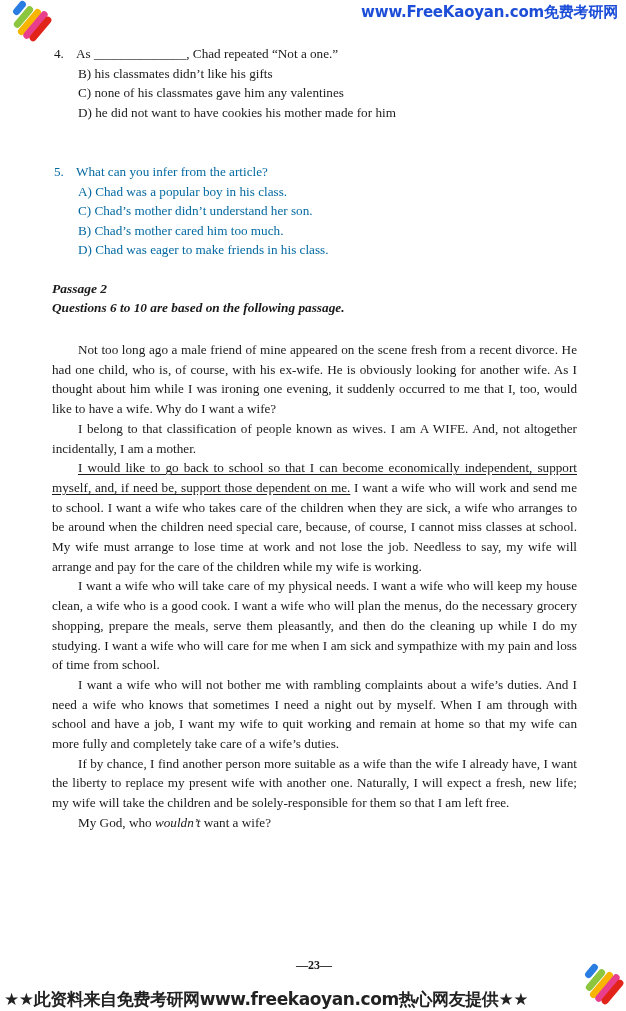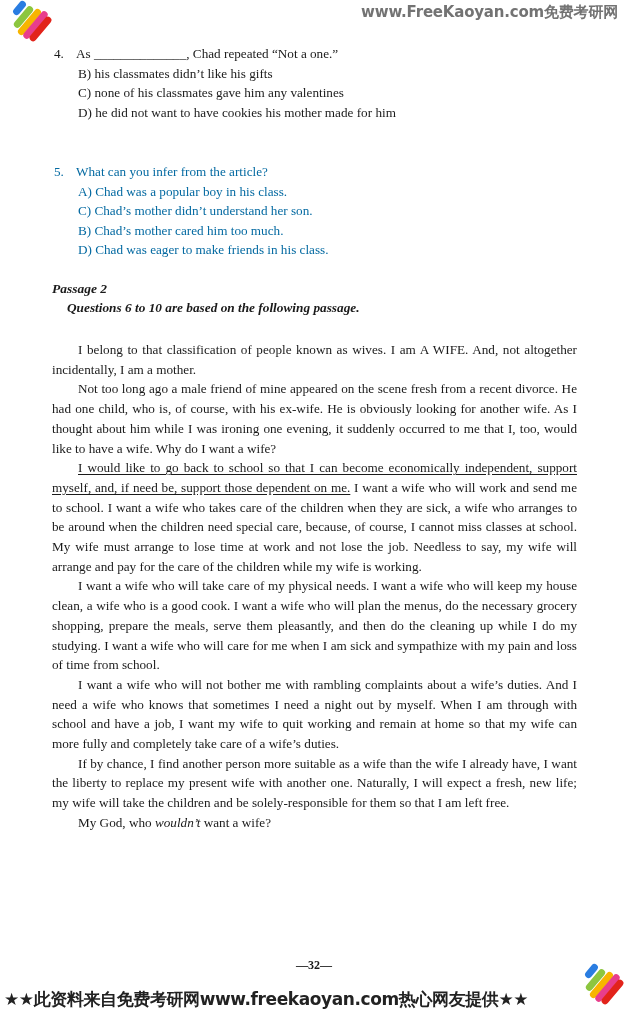--- a/index.html
+++ b/index.html
@@ -1,26 +1,26 @@
 <!DOCTYPE html>
 <html><head>
   <meta charset="utf-8">
   <style>
     html, body { margin: 0; padding: 0; background: #ffffff; }
     body { width: 626px; height: 1011px; position: relative; overflow: hidden; font-family: "Liberation Serif", serif; color: #1a1a1a; }
     .logo { position: absolute; width: 44px; height: 44px; }
     .logo .bar { position: absolute; width: 7px; border-radius: 4px; transform: rotate(40deg); transform-origin: center; }
     .logo-top { left: 4px; top: 2px; }
     .logo-bottom { left: 576px; top: 965px; }
-    .site-url { position: absolute; top: 3px; right: 8px; font-family: "DejaVu Sans", sans-serif; font-weight: bold; font-size: 15px; color: #737373; letter-spacing: -0.2px; }
+    .site-url { position: absolute; top: 3px; right: 8px; font-family: "DejaVu Sans", sans-serif; font-weight: bold; font-size: 15px; color: #1d4ed8; letter-spacing: -0.2px; }
     .q { position: absolute; left: 54px; font-size: 13.2px; line-height: 19.6px; }
     .q .opt { padding-left: 24px; }
     .q .num { display: inline-block; width: 22px; }
     .passage-title { position: absolute; left: 52px; top: 281px; font-weight: bold; font-size: 13.5px; font-style: italic; }
-    .passage-sub { position: absolute; left: 52px; top: 300px; font-weight: bold; font-style: italic; font-size: 13.3px; margin-left: 15px; }
+    .passage-sub { position: absolute; left: 52px; top: 300px; font-weight: bold; font-style: italic; font-size: 13.3px; }
     .body-text { position: absolute; left: 52px; top: 340px; width: 525px; font-size: 13.2px; line-height: 19.7px; text-align: justify; }
     .body-text p { margin: 0; text-indent: 26px; }
     .body-text u { text-underline-offset: 2px; }
     .page-num { position: absolute; top: 958px; left: 296px; font-size: 12px; font-weight: bold; }
     .footer-note { position: absolute; left: 4px; top: 988px; font-family: "DejaVu Sans", sans-serif; font-size: 17px; font-weight: bold; color: #222; letter-spacing: -0.4px; }
   </style>
 </head>
 <body>
 
 <div class="logo logo-top">
@@ -44,30 +44,30 @@
   <div class="opt">A) Chad was a popular boy in his class.</div>
   <div class="opt">C) Chad’s mother didn’t understand her son.</div>
   <div class="opt">B) Chad’s mother cared him too much.</div>
   <div class="opt">D) Chad was eager to make friends in his class.</div>
 </div>
 
 <div class="passage-title">Passage 2</div>
 <div class="passage-sub">Questions 6 to 10 are based on the following passage.</div>
 
 <div class="body-text">
+  <p>Not too long ago a male friend of mine appeared on the scene fresh from a recent divorce. He had one child, who is, of course, with his ex-wife. He is obviously looking for another wife. As I thought about him while I was ironing one evening, it suddenly occurred to me that I, too, would like to have a wife. Why do I want a wife?</p>
   <p>I belong to that classification of people known as wives. I am A WIFE. And, not altogether incidentally, I am a mother.</p>
-  <p>Not too long ago a male friend of mine appeared on the scene fresh from a recent divorce. He had one child, who is, of course, with his ex-wife. He is obviously looking for another wife. As I thought about him while I was ironing one evening, it suddenly occurred to me that I, too, would like to have a wife. Why do I want a wife?</p>
   <p><u>I would like to go back to school so that I can become economically independent, support myself, and, if need be, support those dependent on me.</u><span> I want a wife who will work and send me to school. I want a wife who takes care of the children when they are sick, a wife who arranges to be around when the children need special care, because, of course, I cannot miss classes at school. My wife must arrange to lose time at work and not lose the job. Needless to say, my wife will arrange and pay for the care of the children while my wife is working.</span></p>
   <p>I want a wife who will take care of my physical needs. I want a wife who will keep my house clean, a wife who is a good cook. I want a wife who will plan the menus, do the necessary grocery shopping, prepare the meals, serve them pleasantly, and then do the cleaning up while I do my studying. I want a wife who will care for me when I am sick and sympathize with my pain and loss of time from school.</p>
   <p>I want a wife who will not bother me with rambling complaints about a wife’s duties. And I need a wife who knows that sometimes I need a night out by myself. When I am through with school and have a job, I want my wife to quit working and remain at home so that my wife can more fully and completely take care of a wife’s duties.</p>
   <p>If by chance, I find another person more suitable as a wife than the wife I already have, I want the liberty to replace my present wife with another one. Naturally, I will expect a fresh, new life; my wife will take the children and be solely-responsible for them so that I am left free.</p>
   <p><span>My God, who </span><i>wouldn’t</i><span> want a wife?</span></p>
 </div>
 
-<div class="page-num">—32—</div>
+<div class="page-num">—23—</div>
 <div class="footer-note">★★此资料来自免费考研网www.freekaoyan.com热心网友提供★★</div>
 <div class="logo logo-bottom">
   <div class="bar" style="background:#2a7de1;left:12px;top:-2px;height:16px;"></div>
   <div class="bar" style="background:#8cc63f;left:16px;top:2px;height:26px;"></div>
   <div class="bar" style="background:#f7b500;left:22px;top:4px;height:32px;"></div>
   <div class="bar" style="background:#e83e8c;left:28px;top:6px;height:34px;"></div>
   <div class="bar" style="background:#e2231a;left:33px;top:12px;height:30px;"></div>
 </div>
 
 </body></html>

